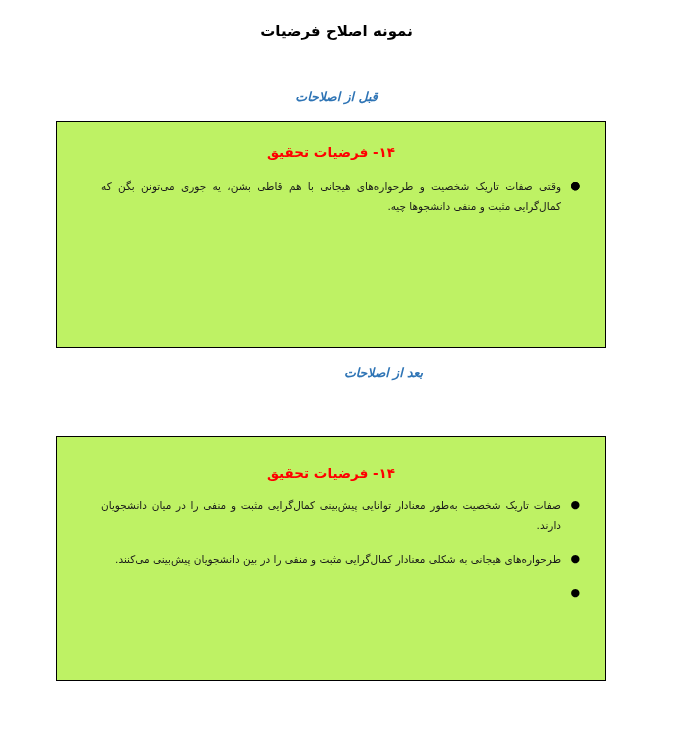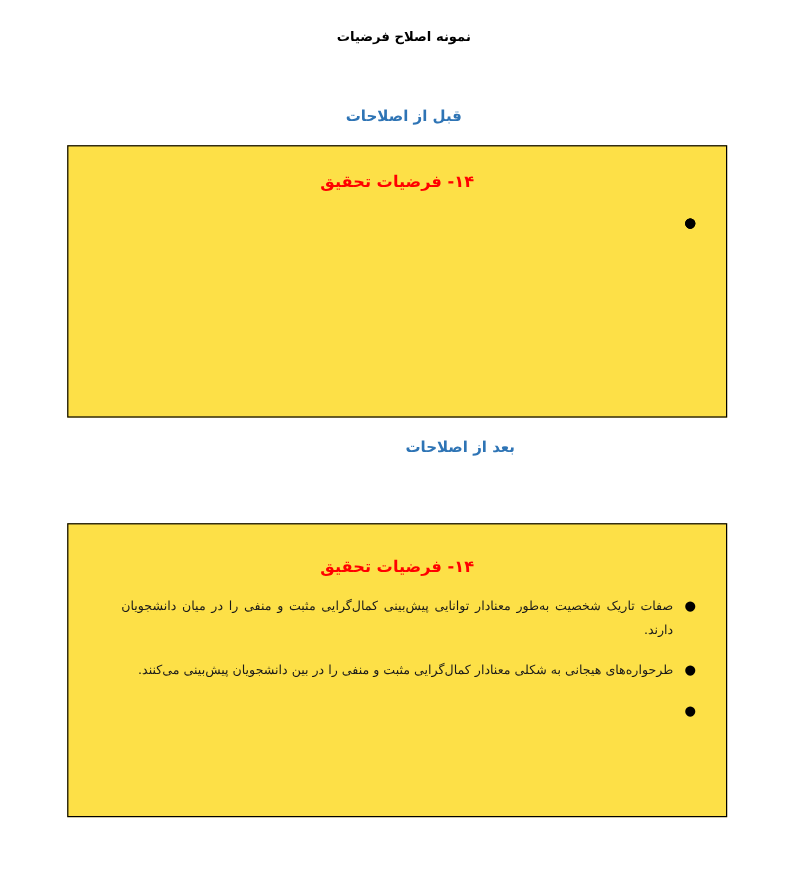--- a/index.html
+++ b/index.html
@@ -24,48 +24,49 @@
     height: 737px;
   }
 
   
   .doc-title {
     position: absolute;
     top: 22px;
     left: 0;
     width: 673px;
     text-align: center;
-    font-size: 11px;
+    font-size: 15px;
     font-weight: bold;
     color: #000000;
     direction: rtl;
     line-height: 18px;
     letter-spacing: 0.1px;
   }
 
   
   .section-caption {
     position: absolute;
     left: 0;
     width: 673px;
     text-align: center;
     font-size: 12.5px;
     font-weight: bold;
     color: #2E74B5;
     direction: rtl;
     line-height: 18px;
+    font-style: italic;
   }
   .caption-before { top: 88px; }
   .caption-after  { top: 364px; margin-left: 47px; }
 
   
   .hypo-box {
     position: absolute;
     border: 1.3px solid #000000;
-    background: #fde047;
+    background: #bef264;
     box-sizing: border-box;
     direction: rtl;
   }
   .box-before {
     left: 56px;
     top: 121px;
     width: 550px;
     height: 227px;
   }
   .box-after {
@@ -143,20 +144,21 @@
 
     <ul class="bullet-list">
       <li class="bullet-item">
         <span class="bullet-marker">●</span>
       </li>
       <li class="bullet-item">
         <span class="bullet-marker">●</span>
       </li>
       <li class="bullet-item multiline">
         <span class="bullet-marker">●</span>
+        <span>وقتی صفات تاریک شخصیت و طرحواره‌های هیجانی با هم قاطی بشن، یه جوری می‌تونن بگن که کمال‌گرایی مثبت و منفی دانشجوها چیه.</span>
       </li>
     </ul>
   </div>
 
   <div class="section-caption caption-after">بعد از اصلاحات</div>
 
   <div class="hypo-box box-after">
     <div class="box-heading">۱۴- فرضیات تحقیق</div>
 
     <ul class="bullet-list">

